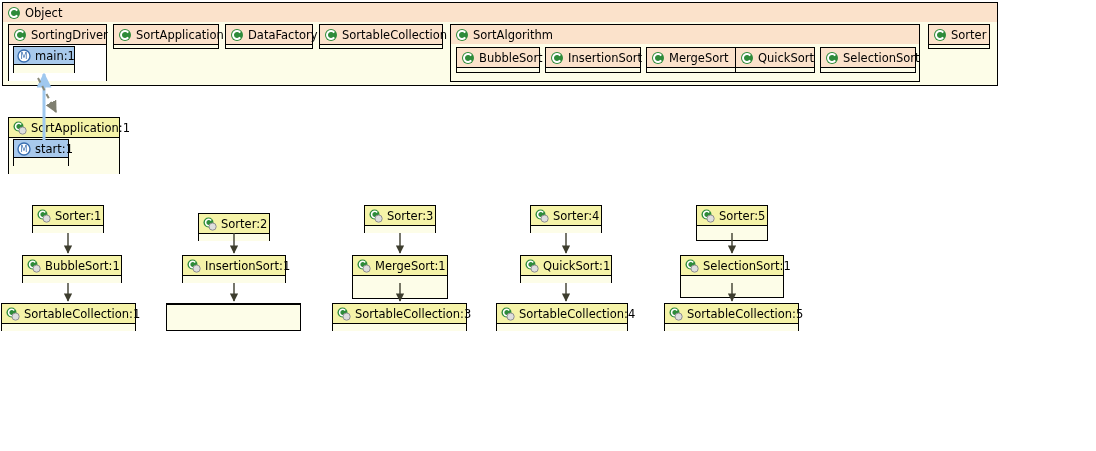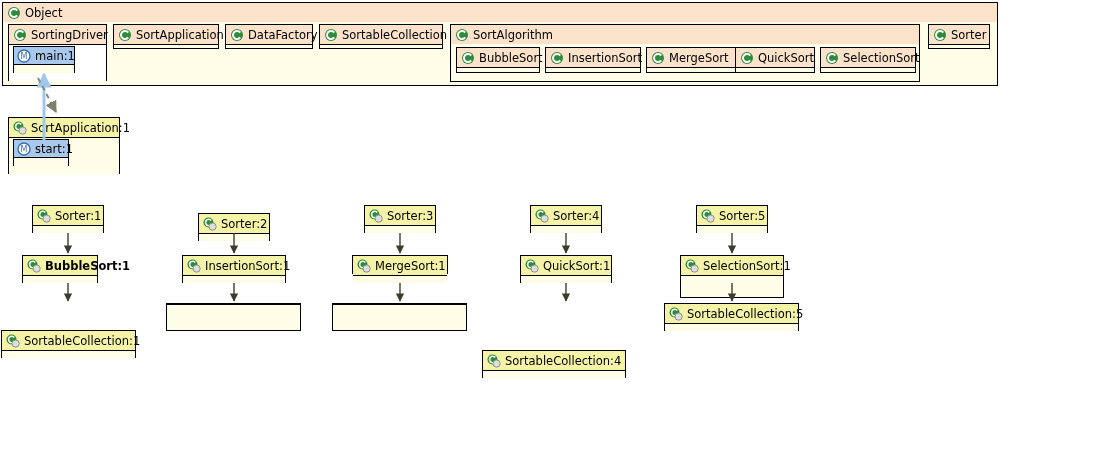--- a/index.html
+++ b/index.html
@@ -297,35 +297,35 @@
         <circle cx="5.5" cy="5.5" r="5" fill="#2e8b3a"></circle>
         <path d="M8.2 3.4A3.2 3.2 0 1 0 8.2 7.6" fill="none" stroke="#ffffff" stroke-width="1.6"></path>
         <circle cx="9.6" cy="9.6" r="3.6" fill="#dedede" stroke="#8f8f8f" stroke-width="1"></circle>
       </svg>
     </span>
     <span class="label">Sorter:1</span>
   </div>
   <div class="node-body" style="height:8px;"></div>
 </div>
 
-<div class="node obj" style="left:22px; top:255px; width:76px; height:28px;font-weight:bold;">
+<div class="node obj" style="left:22px; top:255px; width:100px; height:28px;">
   <div class="node-header">
     <span class="icon">
       <svg viewBox="0 0 14 14" width="14" height="14" aria-hidden="true">
         <circle cx="5.5" cy="5.5" r="5" fill="#2e8b3a"></circle>
         <path d="M8.2 3.4A3.2 3.2 0 1 0 8.2 7.6" fill="none" stroke="#ffffff" stroke-width="1.6"></path>
         <circle cx="9.6" cy="9.6" r="3.6" fill="#dedede" stroke="#8f8f8f" stroke-width="1"></circle>
       </svg>
     </span>
     <span class="label">BubbleSort:1</span>
   </div>
   <div class="node-body" style="height:8px;"></div>
 </div>
 
-<div class="node obj" style="left:1px; top:303px; width:135px; height:28px;margin-top:27px;">
+<div class="node obj" style="left:1px; top:303px; width:135px; height:28px;">
   <div class="node-header">
     <span class="icon">
       <svg viewBox="0 0 14 14" width="14" height="14" aria-hidden="true">
         <circle cx="5.5" cy="5.5" r="5" fill="#2e8b3a"></circle>
         <path d="M8.2 3.4A3.2 3.2 0 1 0 8.2 7.6" fill="none" stroke="#ffffff" stroke-width="1.6"></path>
         <circle cx="9.6" cy="9.6" r="3.6" fill="#dedede" stroke="#8f8f8f" stroke-width="1"></circle>
       </svg>
     </span>
     <span class="label">SortableCollection:1</span>
   </div>
@@ -371,35 +371,45 @@
         <circle cx="5.5" cy="5.5" r="5" fill="#2e8b3a"></circle>
         <path d="M8.2 3.4A3.2 3.2 0 1 0 8.2 7.6" fill="none" stroke="#ffffff" stroke-width="1.6"></path>
         <circle cx="9.6" cy="9.6" r="3.6" fill="#dedede" stroke="#8f8f8f" stroke-width="1"></circle>
       </svg>
     </span>
     <span class="label">Sorter:3</span>
   </div>
   <div class="node-body" style="height:8px;"></div>
 </div>
 
-<div class="node obj" style="left:352px; top:255px; width:96px; height:19px;">
+<div class="node obj" style="left:352px; top:255px; width:96px; height:44px;">
   <div class="node-header">
     <span class="icon">
       <svg viewBox="0 0 14 14" width="14" height="14" aria-hidden="true">
         <circle cx="5.5" cy="5.5" r="5" fill="#2e8b3a"></circle>
         <path d="M8.2 3.4A3.2 3.2 0 1 0 8.2 7.6" fill="none" stroke="#ffffff" stroke-width="1.6"></path>
         <circle cx="9.6" cy="9.6" r="3.6" fill="#dedede" stroke="#8f8f8f" stroke-width="1"></circle>
       </svg>
     </span>
     <span class="label">MergeSort:1</span>
   </div>
   <div class="node-body" style="height:8px;"></div>
 </div>
 
 <div class="node obj" style="left:332px; top:303px; width:135px; height:28px;">
+  <div class="node-header">
+    <span class="icon">
+      <svg viewBox="0 0 14 14" width="14" height="14" aria-hidden="true">
+        <circle cx="5.5" cy="5.5" r="5" fill="#2e8b3a"></circle>
+        <path d="M8.2 3.4A3.2 3.2 0 1 0 8.2 7.6" fill="none" stroke="#ffffff" stroke-width="1.6"></path>
+        <circle cx="9.6" cy="9.6" r="3.6" fill="#dedede" stroke="#8f8f8f" stroke-width="1"></circle>
+      </svg>
+    </span>
+    <span class="label">SortableCollection:3</span>
+  </div>
   <div class="node-body" style="height:8px;"></div>
 </div>
 
 <div class="node obj" style="left:530px; top:205px; width:72px; height:28px;">
   <div class="node-header">
     <span class="icon">
       <svg viewBox="0 0 14 14" width="14" height="14" aria-hidden="true">
         <circle cx="5.5" cy="5.5" r="5" fill="#2e8b3a"></circle>
         <path d="M8.2 3.4A3.2 3.2 0 1 0 8.2 7.6" fill="none" stroke="#ffffff" stroke-width="1.6"></path>
         <circle cx="9.6" cy="9.6" r="3.6" fill="#dedede" stroke="#8f8f8f" stroke-width="1"></circle>
@@ -417,35 +427,35 @@
         <circle cx="5.5" cy="5.5" r="5" fill="#2e8b3a"></circle>
         <path d="M8.2 3.4A3.2 3.2 0 1 0 8.2 7.6" fill="none" stroke="#ffffff" stroke-width="1.6"></path>
         <circle cx="9.6" cy="9.6" r="3.6" fill="#dedede" stroke="#8f8f8f" stroke-width="1"></circle>
       </svg>
     </span>
     <span class="label">QuickSort:1</span>
   </div>
   <div class="node-body" style="height:8px;"></div>
 </div>
 
-<div class="node obj" style="left:482px; top:303px; width:144px; height:28px;margin-top:47px;">
+<div class="node obj" style="left:496px; top:303px; width:132px; height:28px;">
   <div class="node-header">
     <span class="icon">
       <svg viewBox="0 0 14 14" width="14" height="14" aria-hidden="true">
         <circle cx="5.5" cy="5.5" r="5" fill="#2e8b3a"></circle>
         <path d="M8.2 3.4A3.2 3.2 0 1 0 8.2 7.6" fill="none" stroke="#ffffff" stroke-width="1.6"></path>
         <circle cx="9.6" cy="9.6" r="3.6" fill="#dedede" stroke="#8f8f8f" stroke-width="1"></circle>
       </svg>
     </span>
     <span class="label">SortableCollection:4</span>
   </div>
   <div class="node-body" style="height:8px;"></div>
 </div>
 
-<div class="node obj" style="left:696px; top:205px; width:72px; height:28px;">
+<div class="node obj" style="left:696px; top:205px; width:72px; height:36px;">
   <div class="node-header">
     <span class="icon">
       <svg viewBox="0 0 14 14" width="14" height="14" aria-hidden="true">
         <circle cx="5.5" cy="5.5" r="5" fill="#2e8b3a"></circle>
         <path d="M8.2 3.4A3.2 3.2 0 1 0 8.2 7.6" fill="none" stroke="#ffffff" stroke-width="1.6"></path>
         <circle cx="9.6" cy="9.6" r="3.6" fill="#dedede" stroke="#8f8f8f" stroke-width="1"></circle>
       </svg>
     </span>
     <span class="label">Sorter:5</span>
   </div>

